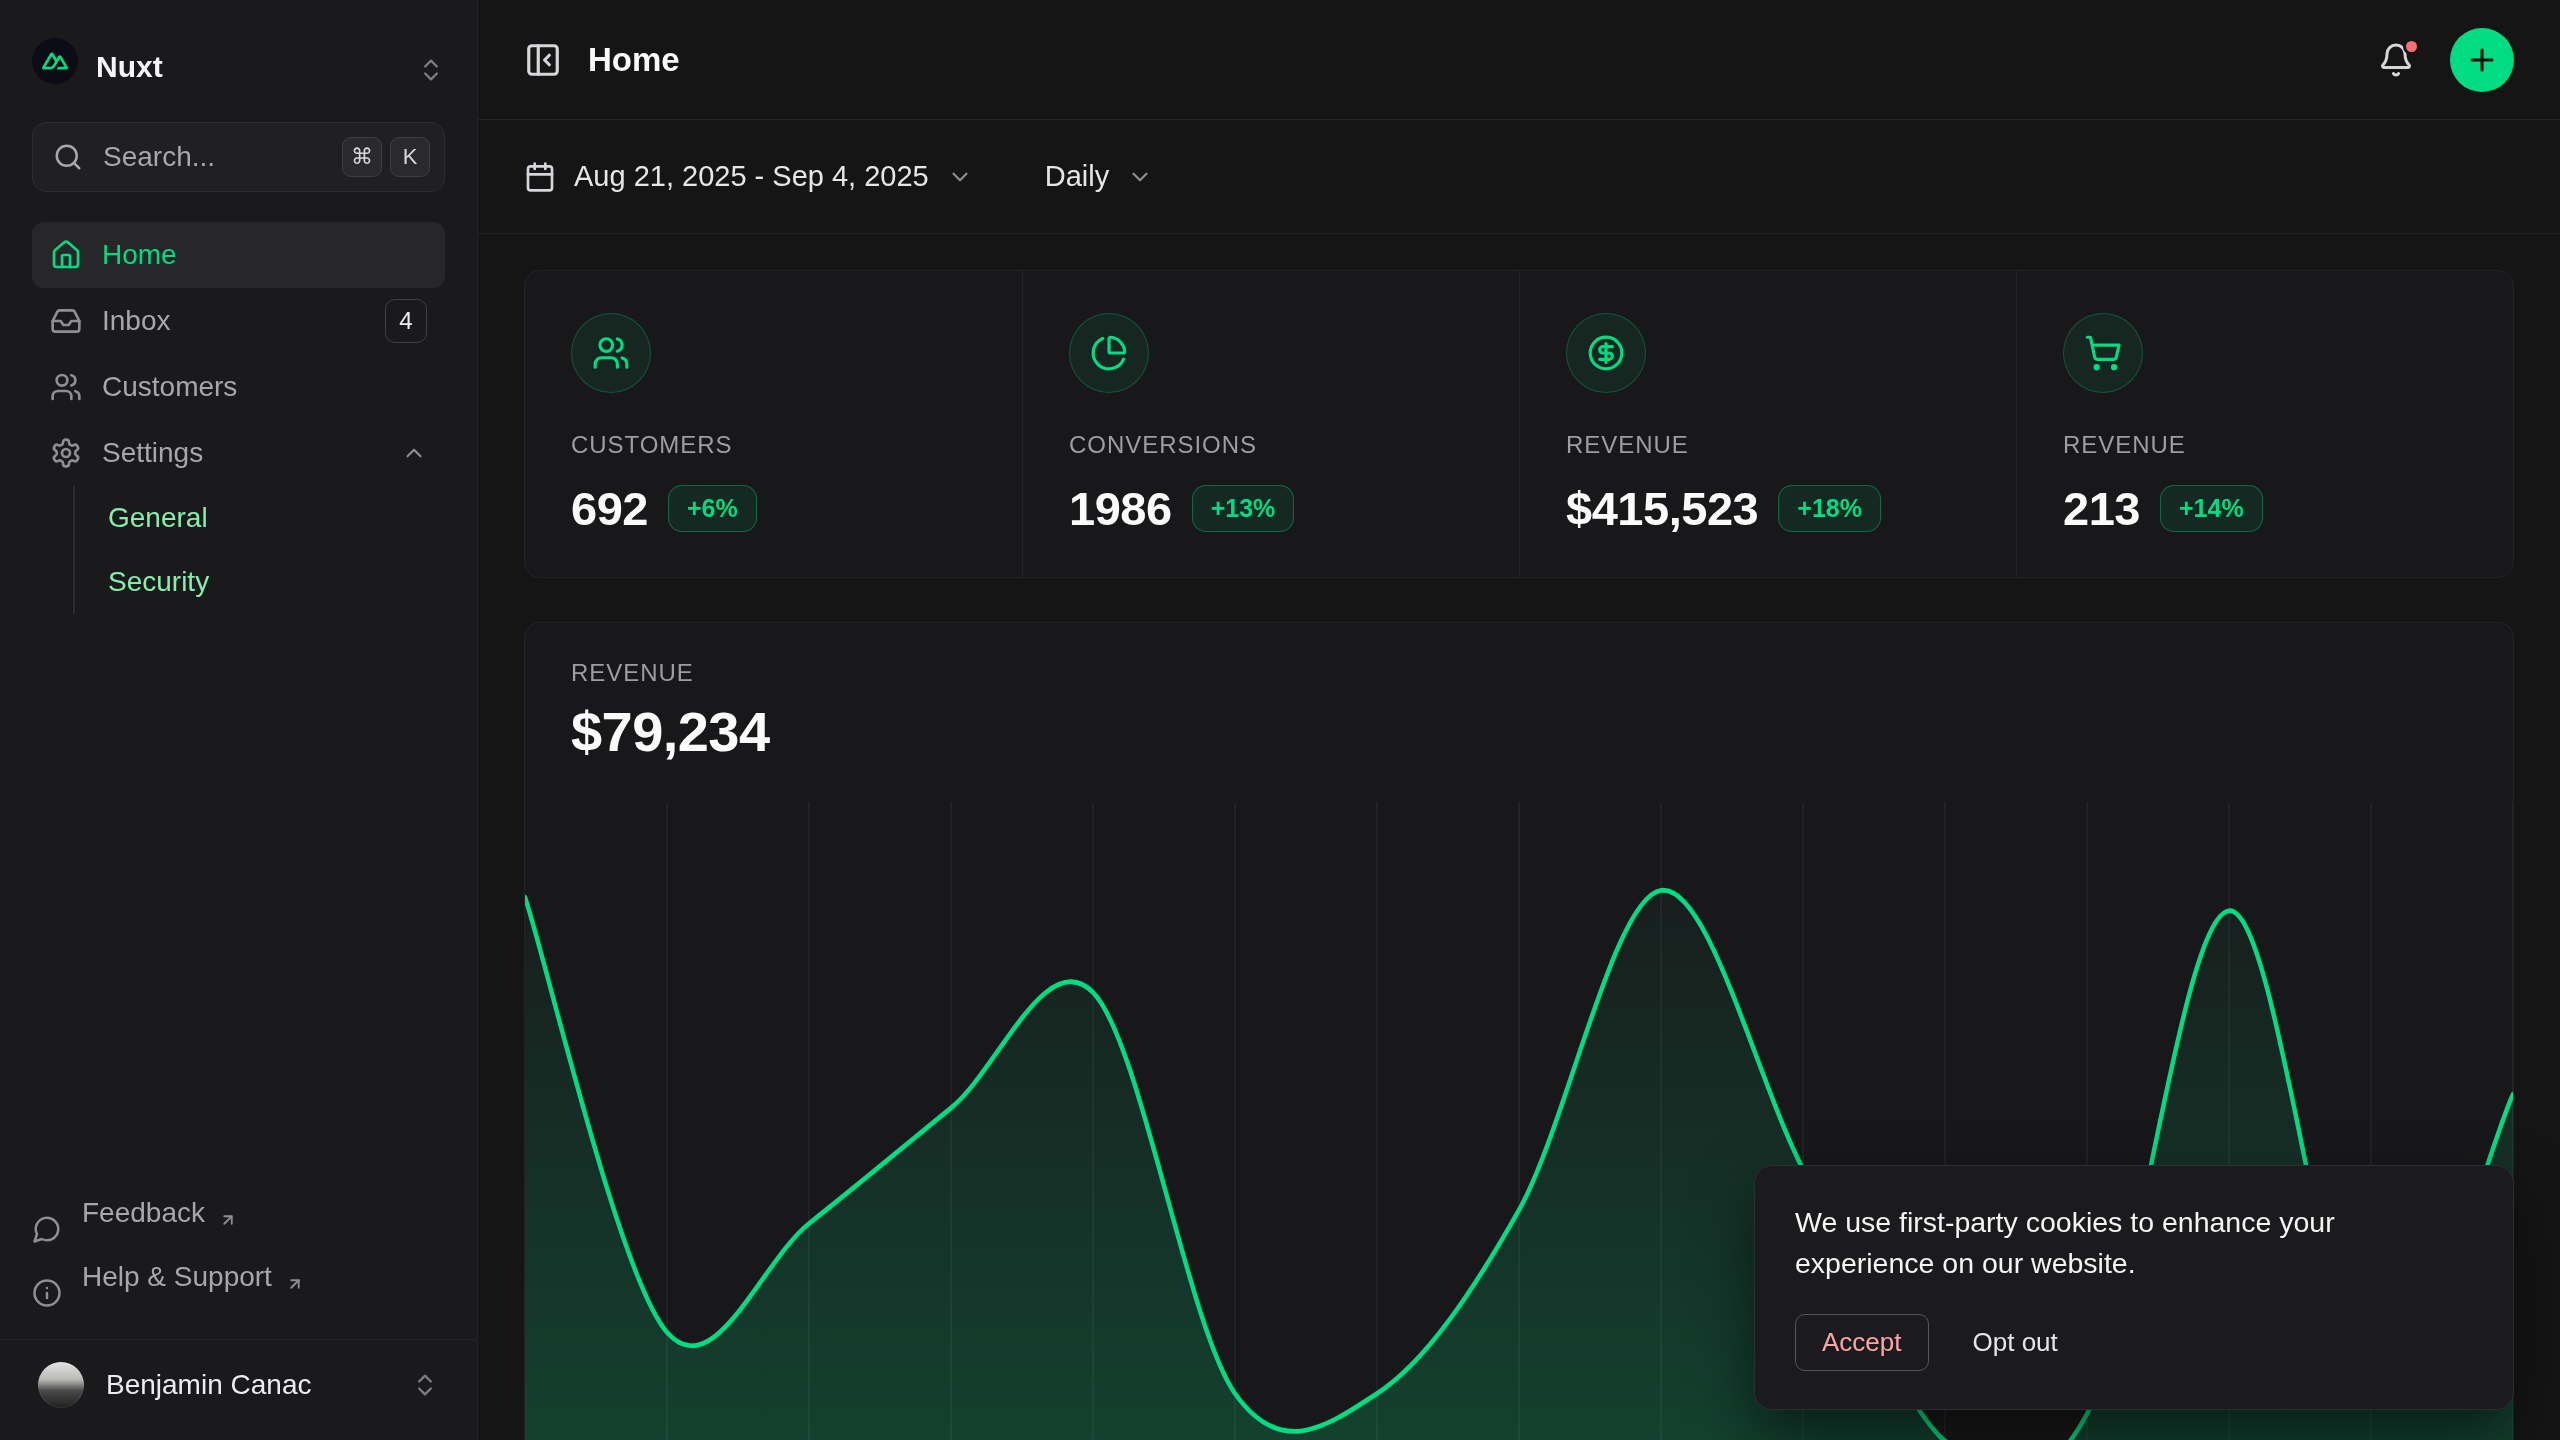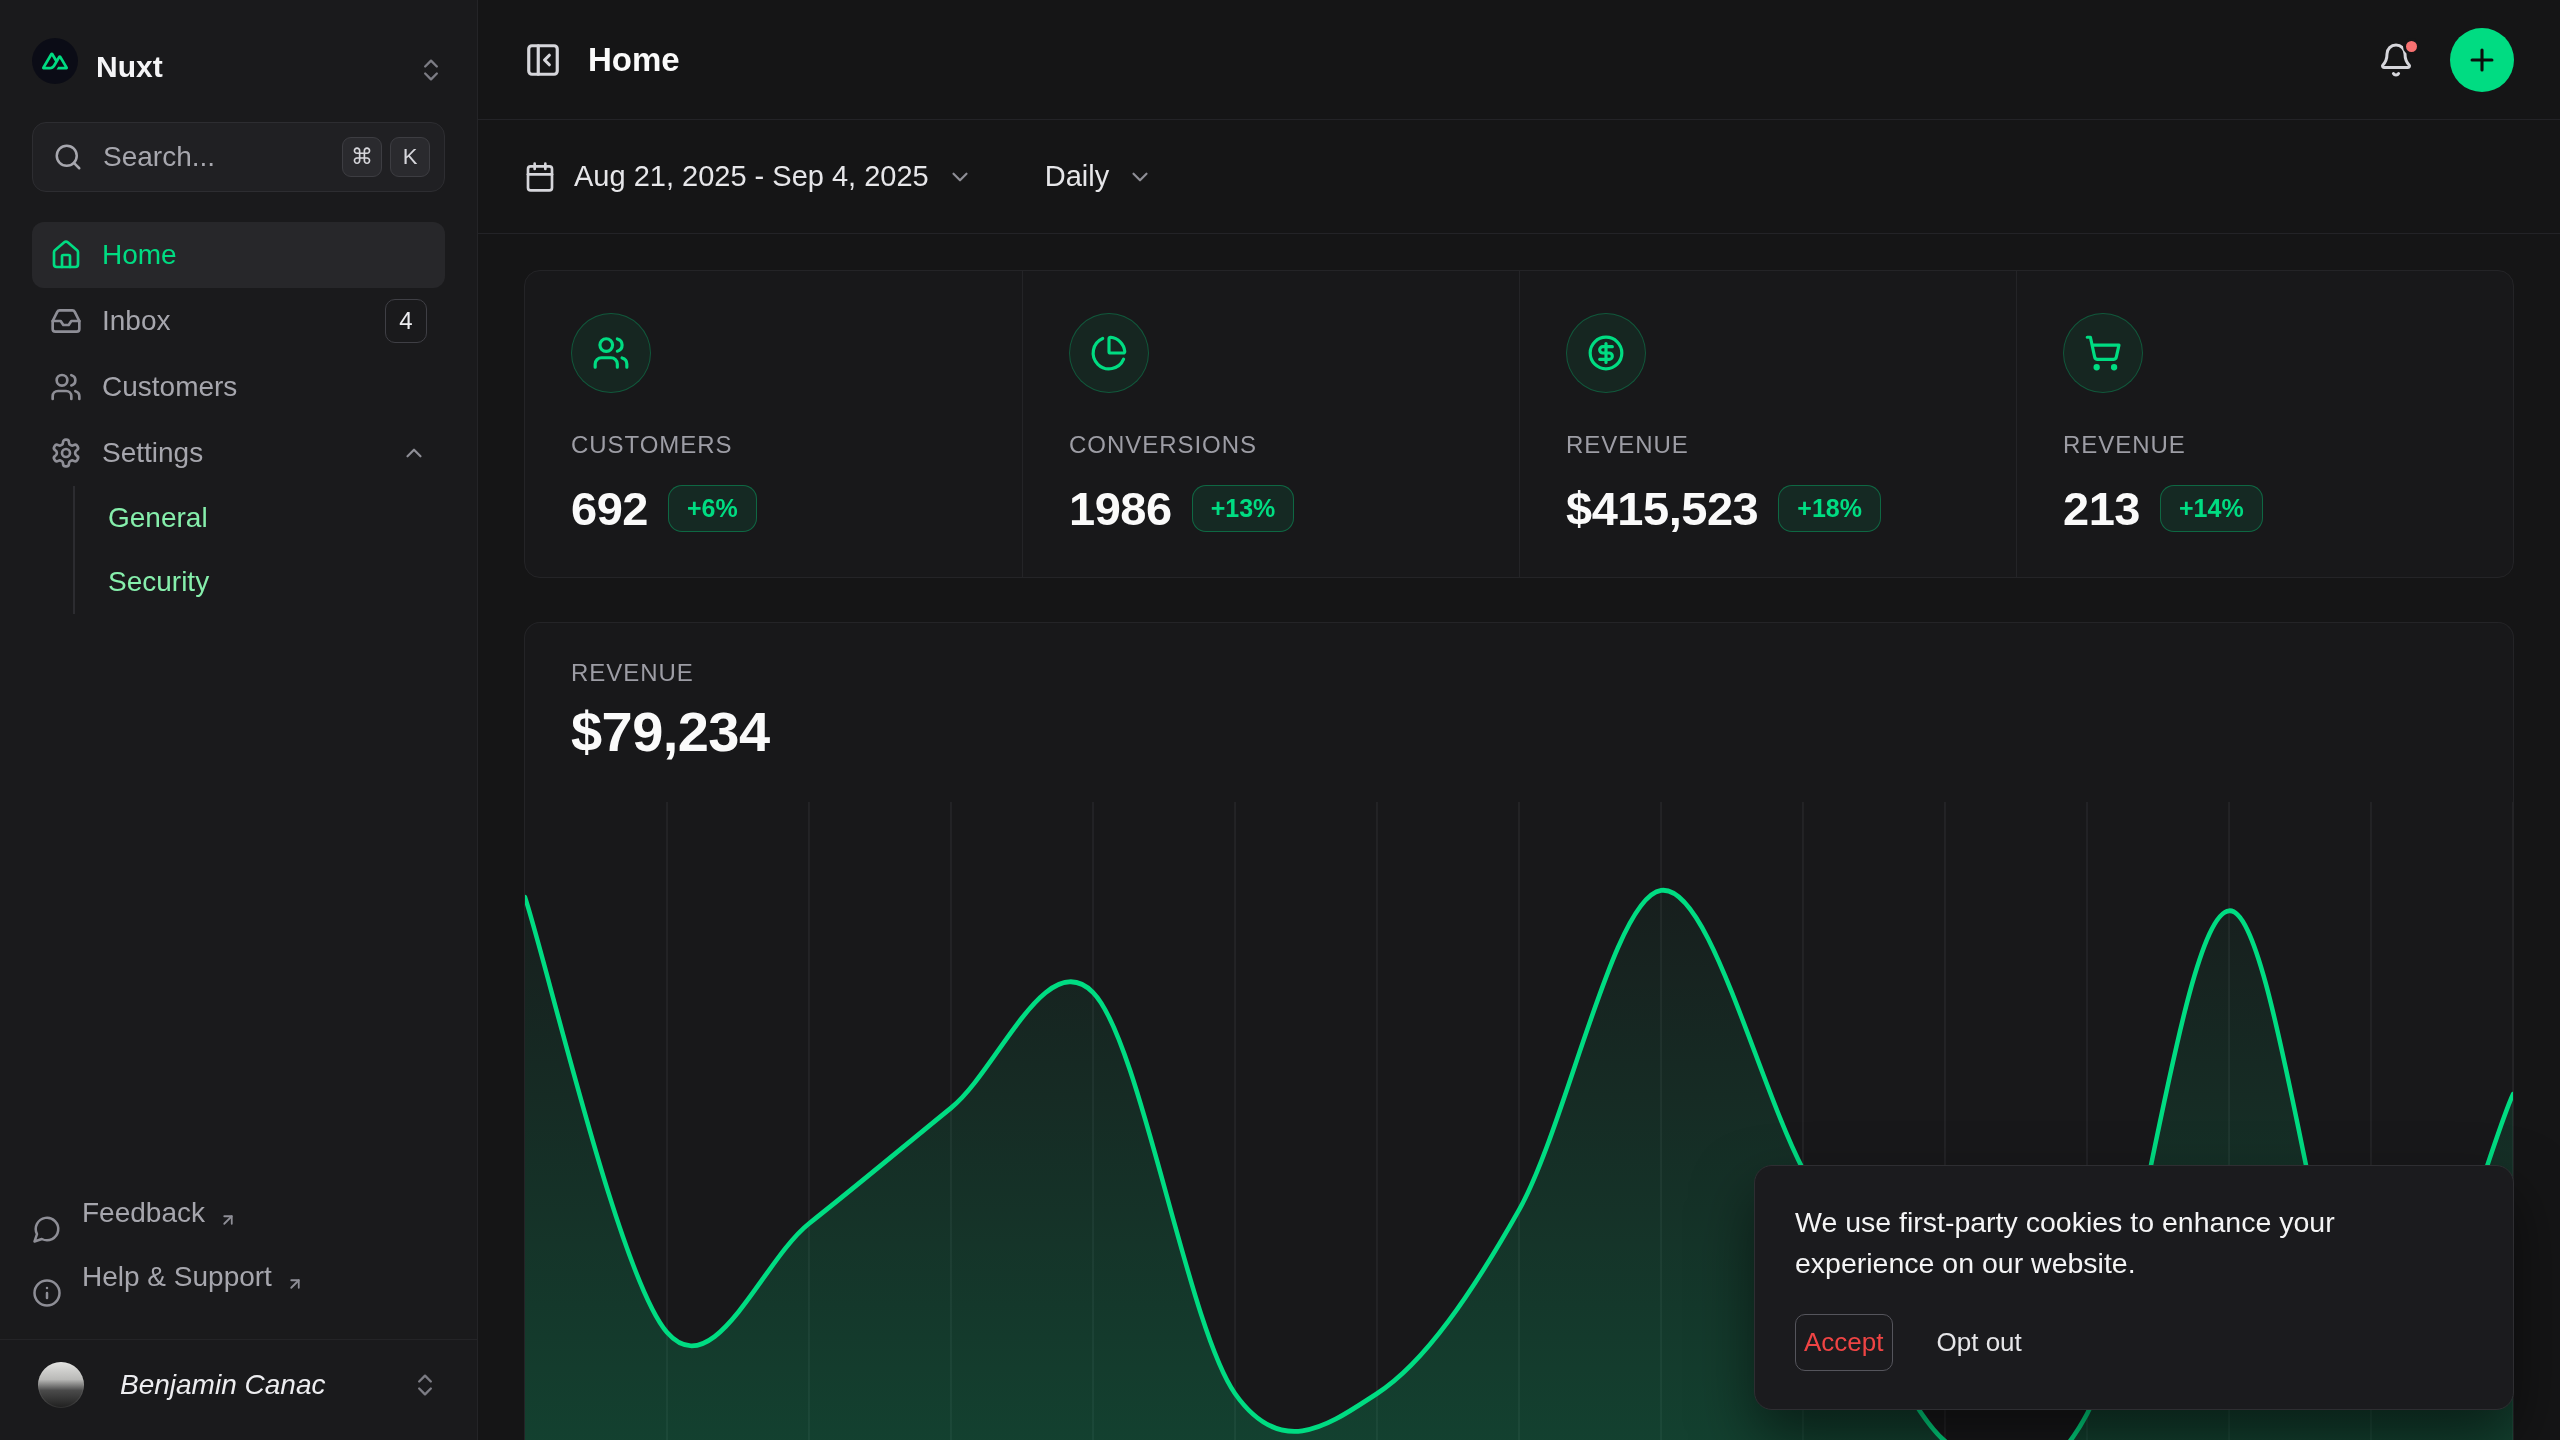--- a/index.html
+++ b/index.html
@@ -63,21 +63,21 @@
   }
 
   .sidebar-bottom { margin-top:auto; padding-bottom:6px; }
   .foot-item {
     height:64px; display:flex; gap:20px;
     font-size:28px; font-weight:500; color:#a6a6ad; cursor:pointer;
   }
   .foot-item .icon { color:#8e8e96; }
   .ext-arrow { color:#8e8e96; align-self:flex-start; margin:14px 0 0 -6px; }
   .sidebar-divider { height:1px; background:#242427; margin:14px -32px 0; }
-  .user-row { display:flex; align-items:center; gap:36px; padding:22px 6px 26px 6px; cursor:pointer;font-style:italic; }
+  .user-row { display:flex; align-items:center; gap:22px; padding:22px 6px 26px 6px; cursor:pointer; }
   .avatar {
     width:46px; height:46px; border-radius:50%; flex:none;
     background:linear-gradient(180deg,#e3e3e1 0%,#b9b9b7 38%,#4a4a4a 62%,#1f1f1f 100%);
     box-shadow:inset 0 0 0 1px rgba(255,255,255,.08);
   }
   .user-name { font-size:28px; font-weight:500; color:#ededf0; }
   .user-row .unfold { margin-left:auto; color:#7c7c84; }
 
   
   main { flex:1; display:flex; flex-direction:column; min-width:0; background:#151516; }
@@ -141,22 +141,22 @@
 
   
   .cookie-banner {
     position:absolute; right:46px; bottom:30px; width:760px; z-index:20;
     background:#1b1b1e; border:1px solid #2e2e32; border-radius:18px;
     padding:36px 40px 38px; box-shadow:0 28px 60px rgba(0,0,0,.5);
   }
   .cookie-msg { font-size:28.5px; line-height:41px; color:#f4f4f5; max-width:620px; }
   .cookie-actions { margin-top:30px; display:flex; align-items:center; gap:44px; }
   .cookie-accept {
-    padding:12px 8px; border-radius:10px; border:1px solid #55555c;
-    background:transparent; color:#ef4444; font-size:26px; font-weight:500; cursor:pointer;
+    padding:12px 26px; border-radius:10px; border:1px solid #55555c;
+    background:transparent; color:#fca5a5; font-size:26px; font-weight:500; cursor:pointer;
     font-family:"Liberation Sans", sans-serif;
   }
   .cookie-optout {
     background:none; border:none; color:#e6e6e9; font-size:26px; font-weight:500; cursor:pointer;
     font-family:"Liberation Sans", sans-serif;
   }
 </style>
 </head>
 <body>
 

